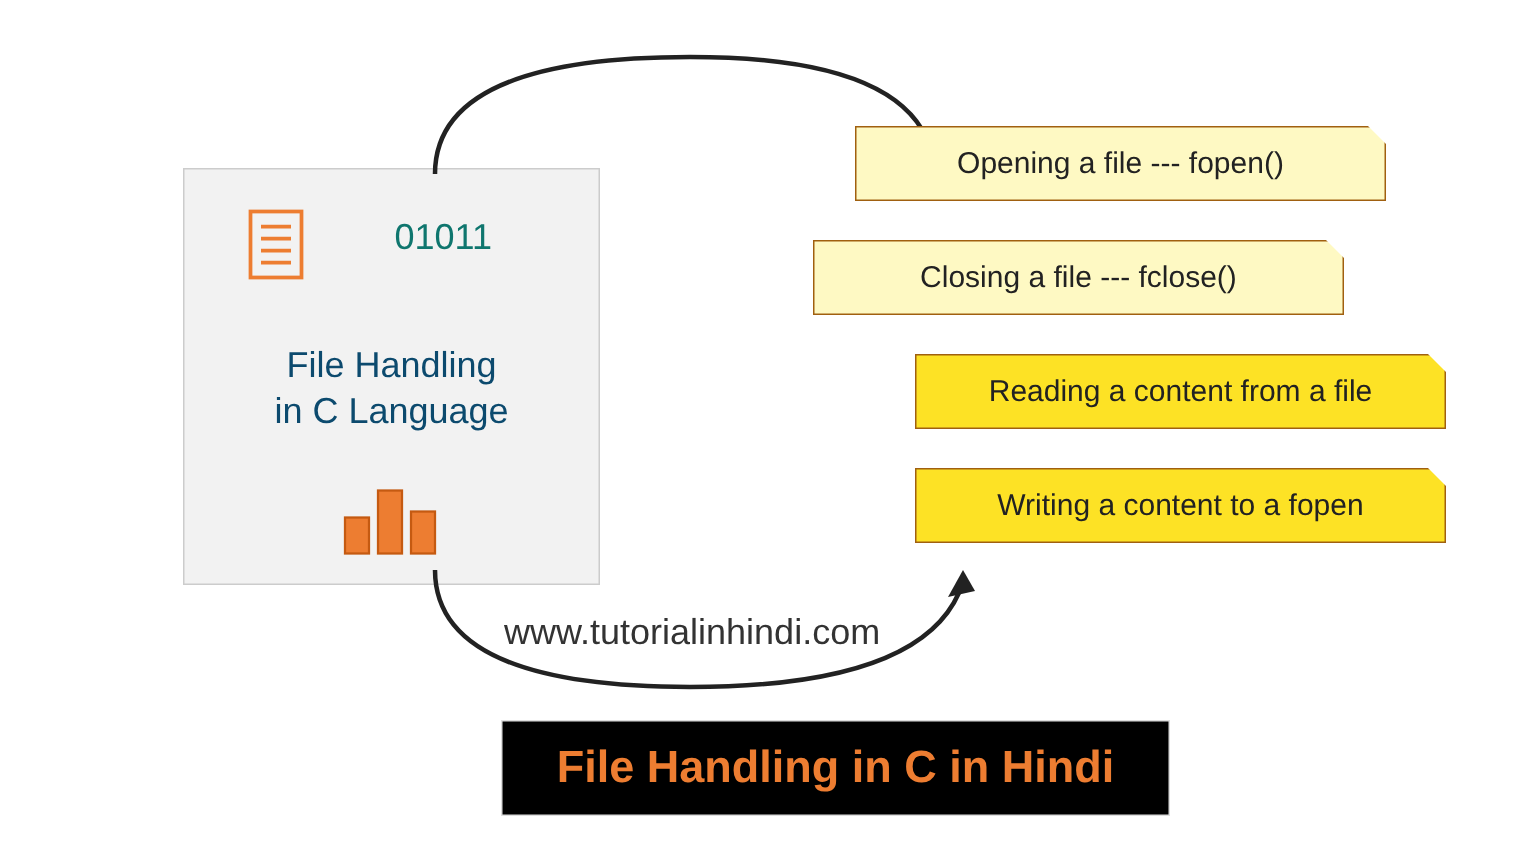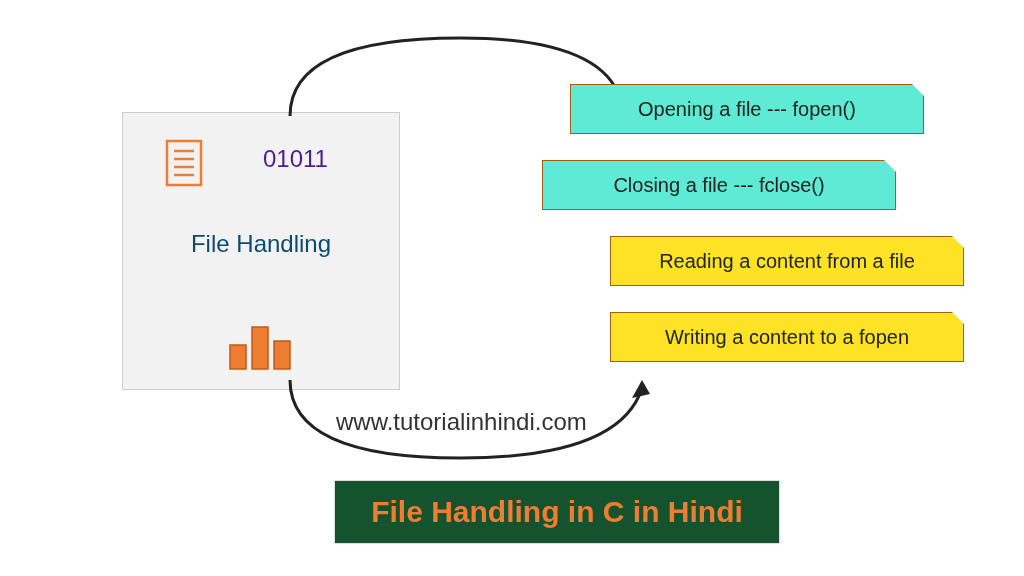--- a/index.html
+++ b/index.html
@@ -23,21 +23,21 @@
     .file-icon {
       position: absolute;
       left: 40px;
       top: 26px;
     }
     .binary-text {
       position: absolute;
       left: 140px;
       top: 32px;
       font-size: 24px;
-      color: #4c1d95;
+      color: #0f766e;
     }
     .title-text {
       position: absolute;
       top: 115px;
       width: 100%;
       left: 0;
       text-align: center;
       font-size: 24px;
       color: #0c4a6e;
       line-height: 1.3;
@@ -51,21 +51,21 @@
       position: absolute;
       width: 354px;
       height: 50px;
       border: 1.5px solid #a06010;
       display: flex;
       align-items: center;
       justify-content: center;
       font-size: 20px;
       color: #222;
     }
-    .op-box.orange { background: #5eead4; }
+    .op-box.orange { background: #fef9c3; }
     .op-box.yellow { background: #fde225; margin-left: 40px; }
     .op-box::after {
       content: '';
       position: absolute;
       top: -1px;
       right: -1px;
       width: 0;
       height: 0;
       border-left: 12px solid transparent;
       border-top: 12px solid #ffffff;
@@ -94,21 +94,21 @@
       top: 408px;
       font-size: 24px;
       color: #333;
     }
     .footer-box {
       position: absolute;
       left: 334px;
       top: 480px;
       width: 446px;
       height: 64px;
-      background: #14532d;
+      background: #000000;
       border: 1px solid #dddddd;
       display: flex;
       align-items: center;
       justify-content: center;
     }
     .footer-text {
       font-size: 30px;
       font-weight: bold;
       color: #ed7d31;
     }
@@ -122,20 +122,21 @@
       <rect x="4" y="2" width="34" height="44" fill="none" stroke="#ed7d31" stroke-width="2.5"></rect>
       <line x1="11" y1="12" x2="31" y2="12" stroke="#ed7d31" stroke-width="2.5"></line>
       <line x1="11" y1="20" x2="31" y2="20" stroke="#ed7d31" stroke-width="2.5"></line>
       <line x1="11" y1="28" x2="31" y2="28" stroke="#ed7d31" stroke-width="2.5"></line>
       <line x1="11" y1="36" x2="31" y2="36" stroke="#ed7d31" stroke-width="2.5"></line>
     </svg>
   </div>
   <div class="binary-text">01011</div>
   <div class="title-text">
     <span>File Handling</span><br>
+    <span>in C Language</span>
   </div>
   <div class="bars">
     <svg width="66" height="50" viewBox="0 0 66 50">
       <rect x="2" y="22" width="16" height="24" fill="#ed7d31" stroke="#c55a11" stroke-width="1.5"></rect>
       <rect x="24" y="4" width="16" height="42" fill="#ed7d31" stroke="#c55a11" stroke-width="1.5"></rect>
       <rect x="46" y="18" width="16" height="28" fill="#ed7d31" stroke="#c55a11" stroke-width="1.5"></rect>
     </svg>
   </div>
 </div>
 

